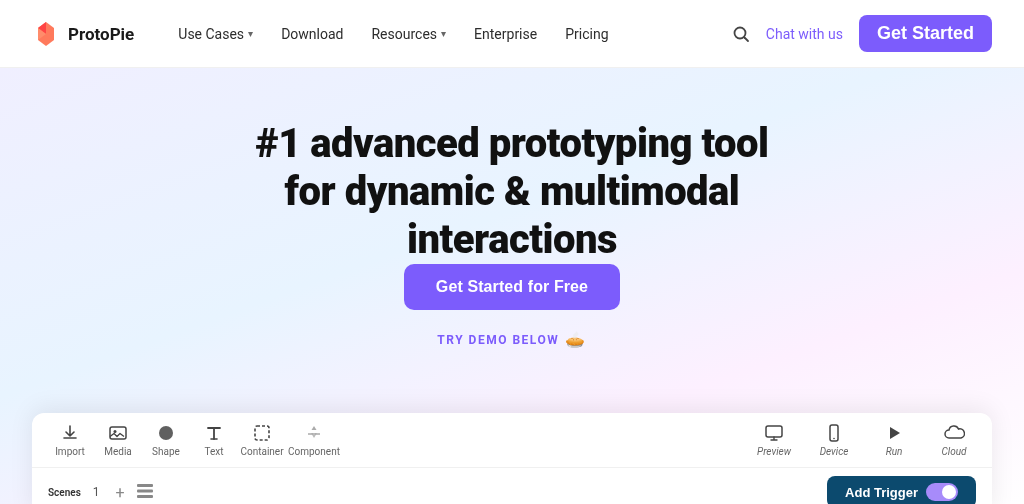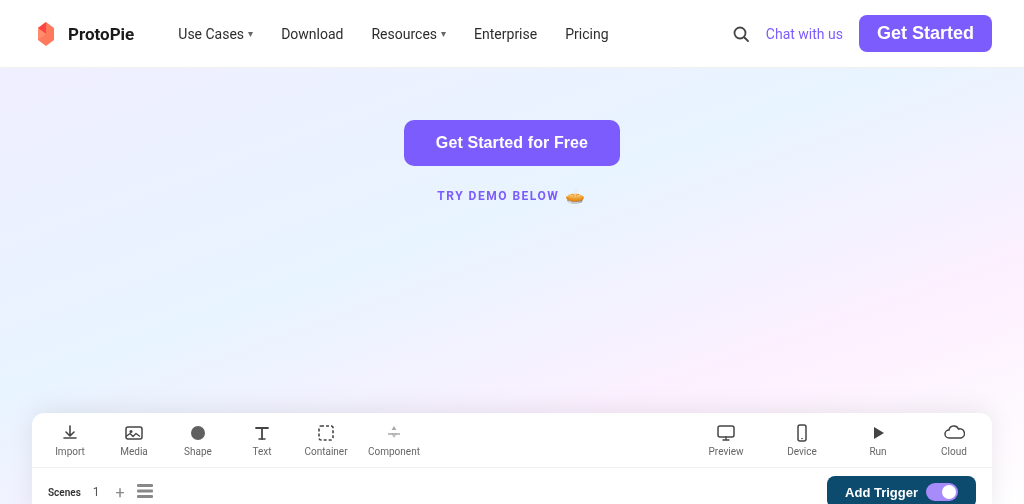--- a/index.html
+++ b/index.html
@@ -149,39 +149,40 @@
     .demo-toolbar {
       display: flex;
       align-items: center;
       padding: 10px 16px;
       border-bottom: 1px solid #f0f0f0;
       gap: 0;
     }
     .toolbar-left {
       display: flex;
       align-items: center;
-      gap: 20px;
+      gap: 4px;
       flex: 1;
     }
     .toolbar-item {
       display: flex;
       flex-direction: column;
       align-items: center;
       gap: 3px;
       cursor: pointer;
       min-width: 44px;
     }
     .toolbar-item-label {
       font-size: 10px;
       color: #666;
     }
     .toolbar-right {
       display: flex;
       align-items: flex-end;
-      gap: 32px;
+      gap: 16px;
+      font-style: italic;
     }
     .toolbar-right-item {
       display: flex;
       flex-direction: column;
       align-items: center;
       gap: 3px;
       cursor: pointer;
       min-width: 44px;
     }
     .toolbar-right-label {
@@ -287,20 +288,25 @@
         <circle cx="8" cy="8" r="5.5" stroke="#444" stroke-width="1.8"></circle>
         <line x1="12.5" y1="12.5" x2="16" y2="16" stroke="#444" stroke-width="1.8" stroke-linecap="round"></line>
       </svg>
     </div>
     <span class="chat-btn">Chat with us</span>
     <button class="get-started-btn">Get Started</button>
   </div>
 </nav>
 
 <section class="hero">
+  <h1 class="hero-title">
+    <span>#1 advanced prototyping tool</span><br>
+    <span>for dynamic &amp; multimodal</span><br>
+    <span>interactions</span>
+  </h1>
 
   <button class="hero-cta">Get Started for Free</button>
 
   <div class="try-demo">
     <span>TRY DEMO BELOW</span>
     <span class="pie-emoji">🥧</span>
   </div>
 
   <div class="demo-bar">
 

